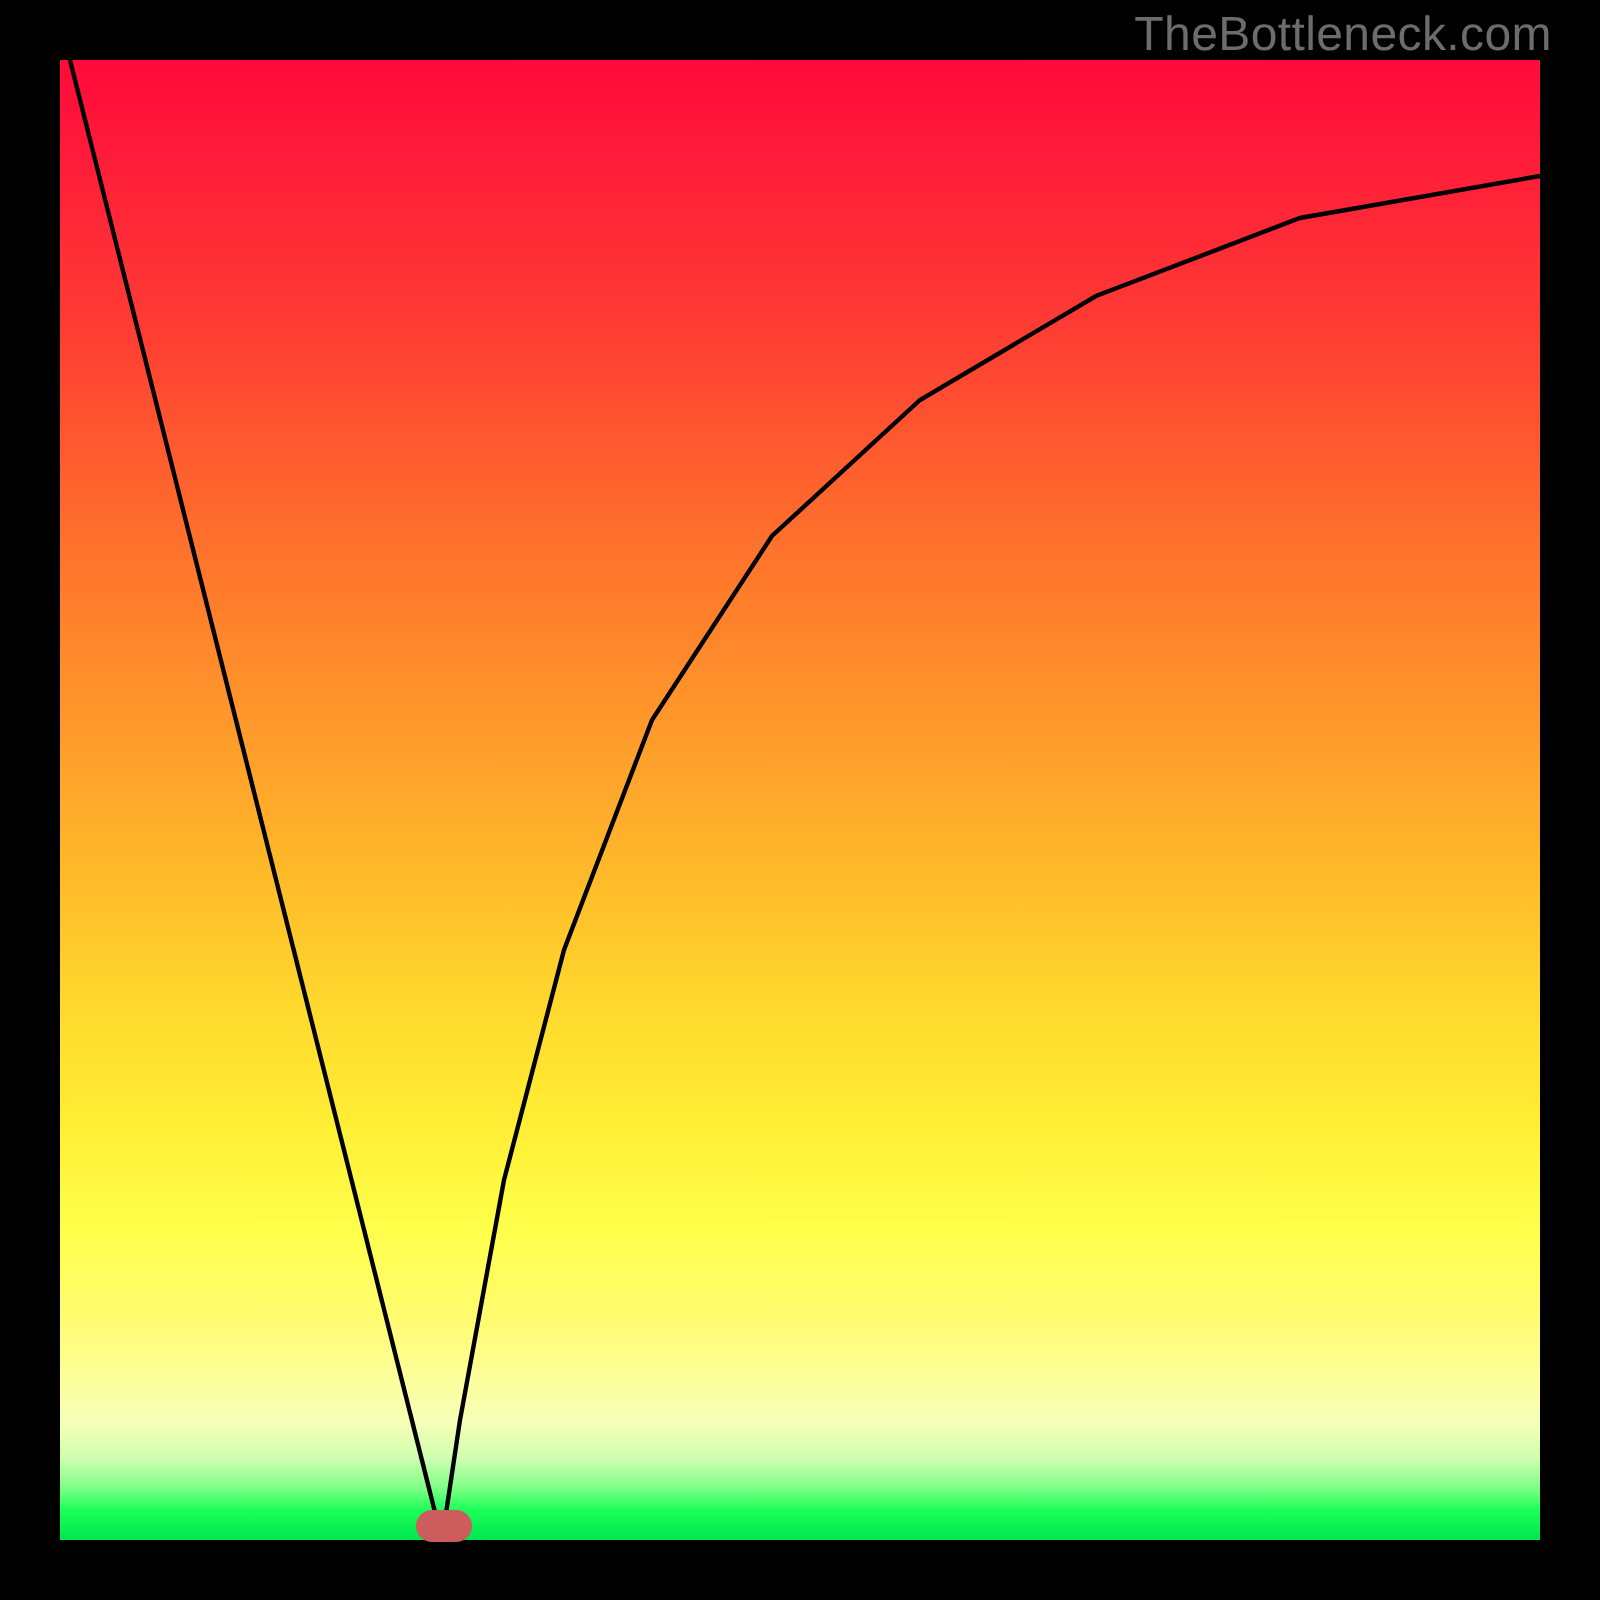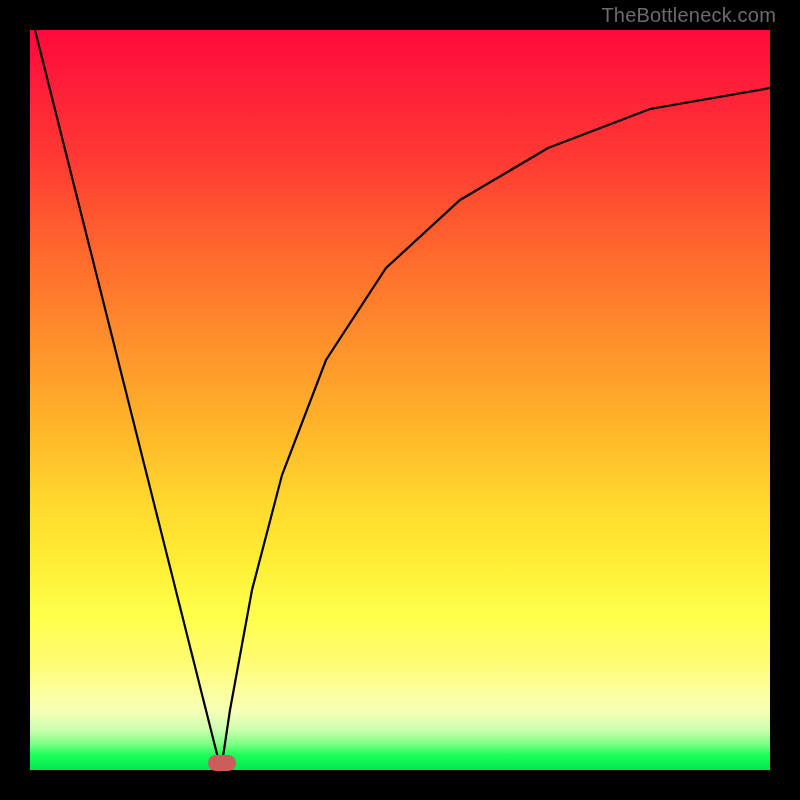--- a/index.html
+++ b/index.html
@@ -41,21 +41,21 @@
       #7dff85 96.5%,
       #1bff58 98%,
       #00e64e 100%
     );
   }
   .watermark {
     position: absolute;
     top: 4px;
     right: 24px;
     color: #6c6c6c;
-    font-size: 20px;
+    font-size: 24px;
     font-weight: 500;
     letter-spacing: 0.2px;
   }
   svg.curve {
     position: absolute;
     left: 0;
     top: 0;
     width: 740px;
     height: 740px;
   }

